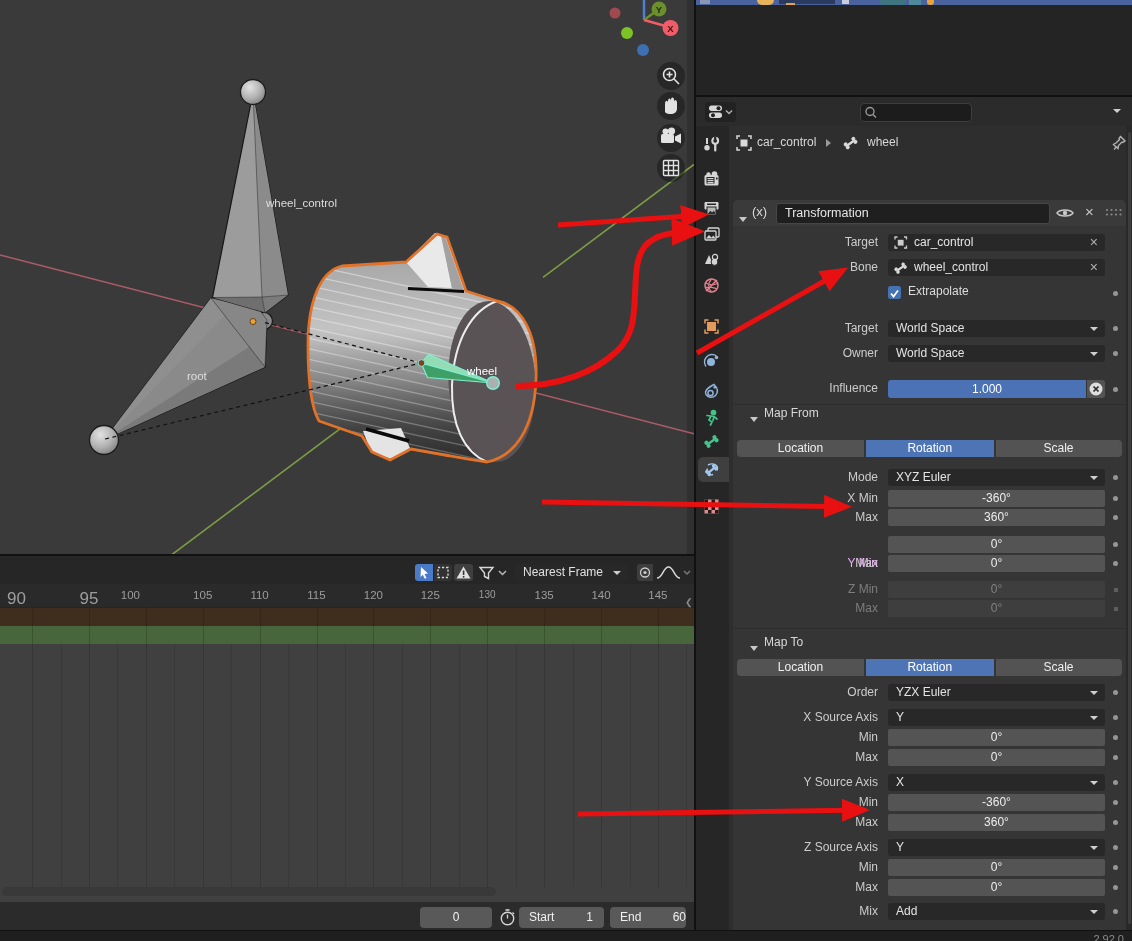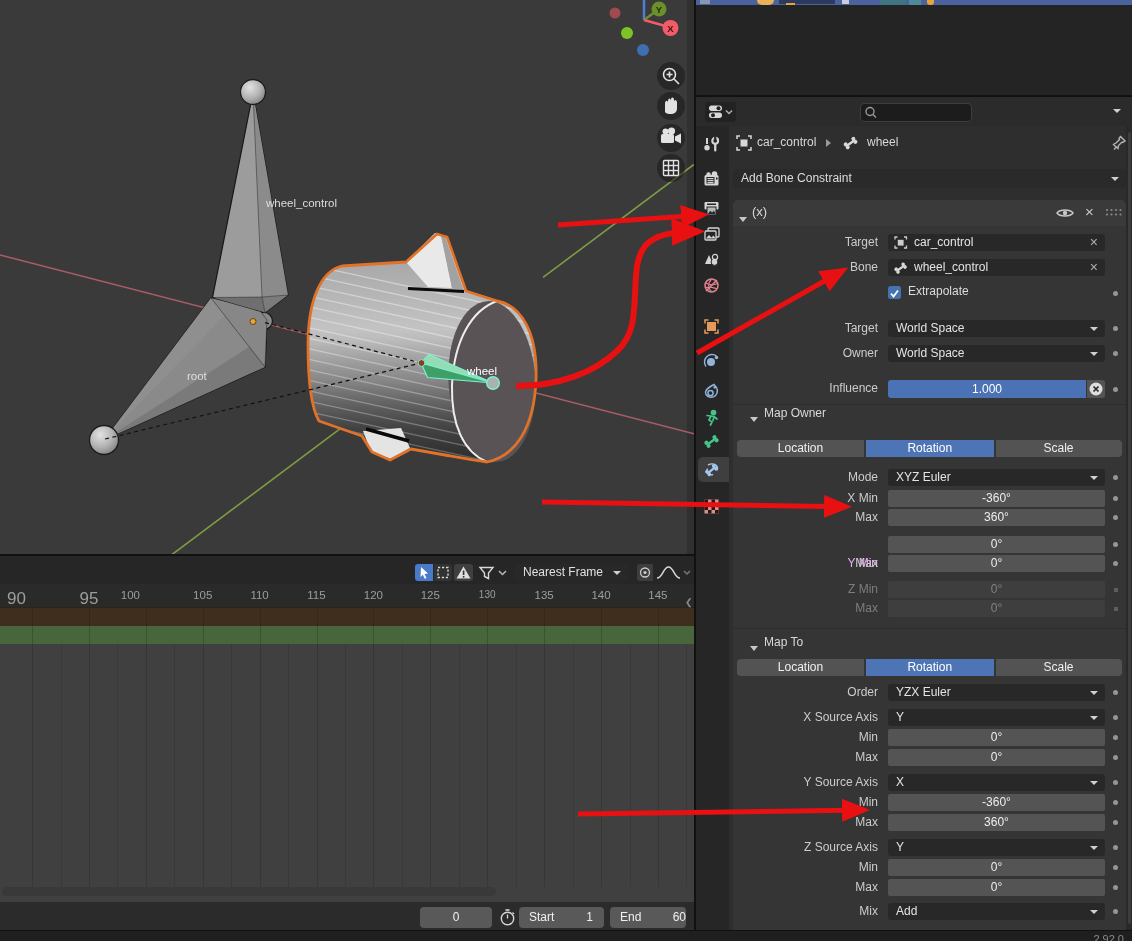--- a/index.html
+++ b/index.html
@@ -398,25 +398,25 @@
         <circle cx="14.2" cy="7.3" r="2"></circle>
         <circle cx="14.2" cy="10.9" r="2"></circle>
       </g>
     </svg>
 <div class="abs" style="left:867px;top:135px;font-size:12px;color:#d8d8d8;">wheel</div>
 <svg class="abs" style="left:1110px;top:133px;" width="18" height="18">
 <g fill="none" stroke="#b4b4b4" stroke-width="1.4">
         <path d="M10,3 l5,5 l-2,1.5 l-1,-0.5 l-3.5,3.5 l-0.5,3 l-1.5,-1.5 l-2.5,2.5 M6,14 l-2.5,-2.5 l2.5,-1.5 l3.5,-3.5 l-0.5,-1 l1.5,-2"></path>
       </g>
     </svg>
-<div class="abs" style="left:733px;top:169px;width:393px;height:19px;background:#2a2a2a;border-radius:4px;color:#dcdcdc;font-size:12px;line-height:19px;padding-left:8px;box-sizing:border-box;">Add Bone Constraint<span class="chv" style="top:8px;"></span></div>
 <div class="abs" style="left:733px;top:200px;width:393px;height:731px;background:#353535;border-radius:5px 5px 0 0;"></div>
 <div class="abs" style="left:733px;top:200px;width:393px;height:26px;background:#3a3a3a;border-radius:5px 5px 0 0;"></div>
 <div class="abs" style="left:739px;top:207.5px;"><span class="tria"></span></div>
 <div class="abs" style="left:752px;top:204px;font-size:13px;color:#d8d8d8;">(x)</div>
+<div class="abs" style="left:776px;top:202.5px;width:274px;height:21px;background:#1f1f1f;border:1px solid #464646;border-radius:3px;box-sizing:border-box;color:#e6e6e6;font-size:12.5px;line-height:19px;padding-left:8px;">Transformation</div>
 <svg class="abs" style="left:1054px;top:204px;" width="22" height="18">
 <path d="M3,9 C6,5 16,5 19,9 C16,13 6,13 3,9 Z" fill="none" stroke="#c8c8c8" stroke-width="1.4"></path>
       <circle cx="11" cy="9" r="2.2" fill="#c8c8c8"></circle>
     </svg>
 <div class="abs" style="left:1085px;top:203px;font-size:15px;color:#c8c8c8;">×</div>
 <svg class="abs" style="left:1105px;top:208px;" width="18" height="8">
       <circle cx="2.0" cy="2.0" r="1.1" fill="#8a8a8a"></circle>
       <circle cx="2.0" cy="6.5" r="1.1" fill="#8a8a8a"></circle>
       <circle cx="6.5" cy="2.0" r="1.1" fill="#8a8a8a"></circle>
       <circle cx="6.5" cy="6.5" r="1.1" fill="#8a8a8a"></circle>
@@ -459,21 +459,21 @@
 <div class="lbl" style="top:380px;color:#cccccc;">Influence</div>
 <div class="abs" style="left:888px;top:380px;width:198px;height:18px;background:#4a72b4;border-radius:3px 0 0 3px;color:#ffffff;font-size:12px;text-align:center;line-height:18px;">1.000</div>
 <div class="abs" style="left:1087px;top:380px;width:18px;height:18px;background:#545454;border-radius:0 3px 3px 0;">
 <svg width="18" height="18">
         <circle cx="9" cy="9" r="6.5" fill="#dedede"></circle>
         <path d="M6.5,6.5 l5,5 M11.5,6.5 l-5,5" stroke="#2a2a2a" stroke-width="1.7"></path>
       </svg></div>
 <div class="dot" style="top:386.5px;"></div>
 <div class="abs" style="left:733px;top:404px;width:393px;height:1px;background:#2d2d2d;"></div>
 <div class="abs" style="left:750px;top:407.5px;"><span class="tria"></span></div>
-<div class="abs" style="left:764px;top:406px;font-size:12px;color:#d8d8d8;">Map Owner</div>
+<div class="abs" style="left:764px;top:406px;font-size:12px;color:#d8d8d8;">Map From</div>
 <div class="abs" style="left:737px;top:440px;width:389px;height:17px;">
       <div class="tab" style="left:0;width:127px;border-radius:4px 0 0 4px;">Location</div>
       <div class="tab" style="left:128.5px;width:128.5px;background:#4d75b6;color:#ffffff;">Rotation</div>
       <div class="tab" style="left:258.5px;width:126px;border-radius:0 4px 4px 0;">Scale</div>
     </div>
 <div class="lbl" style="top:469px;color:#cccccc;">Mode</div>
 <div class="drp" style="top:469px;">XYZ Euler<span class="chv"></span></div>
 <div class="dot" style="top:475px;"></div>
 <div class="lbl" style="top:490px;color:#cccccc;">X Min</div>
 <div class="fld" style="top:490px;">-360°</div>

